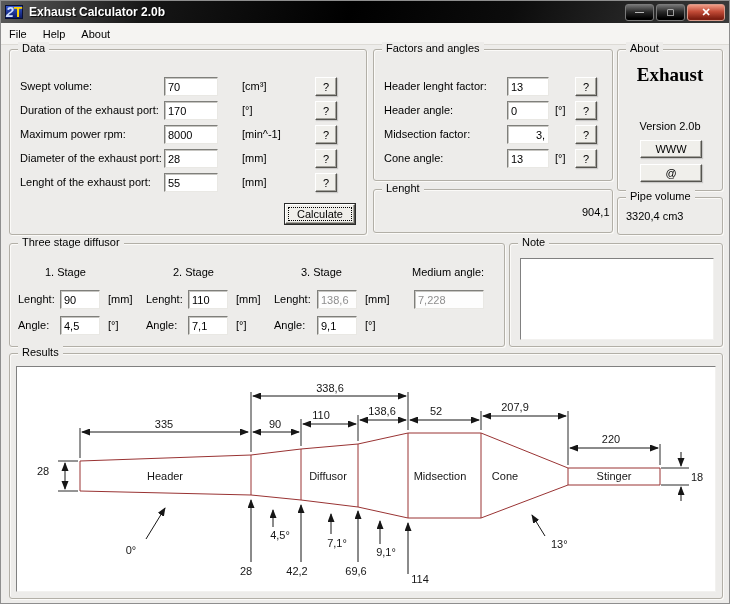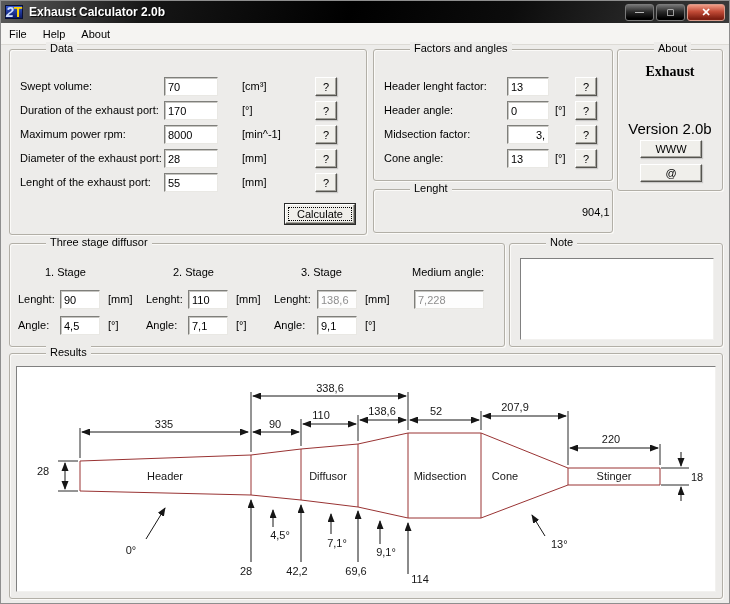--- a/index.html
+++ b/index.html
@@ -40,21 +40,20 @@
   }
   .menuitem { padding:2px 8px; }
   
   .group {
     position:absolute; border:1px solid #b2afa7; border-radius:3px;
     box-shadow:1px 1px 0 #fbfaf8, inset 1px 1px 0 #fbfaf8;
   }
   .grouplabel {
     position:absolute; top:-8px; left:8px; background:#edecea; padding:0 4px;
     white-space:nowrap;
-    margin-left:28px;
   }
   .lbl { position:absolute; white-space:nowrap; }
   
   .tb {
     position:absolute; height:19px; background:#fff; font-family:"Liberation Sans",sans-serif;
     font-size:11px; padding:0 3px; border:1px solid;
     border-color:#7f7f7b #e9e8e4 #e9e8e4 #7f7f7b;
     box-shadow:inset 1px 1px 0 #c6c5c1;
   }
   .tb:disabled, .tb.disabled { color:#8f8f8f; background:#fdfdfd; }
@@ -70,22 +69,22 @@
     outline:1px dotted #000; outline-offset:-4px;
     box-shadow:0 0 0 1px #2a2a2a, inset -1px -1px 0 #a5a49e;
   }
   .sunkenwhite {
     position:absolute; background:#fff; border:1px solid;
     border-color:#808080 #f2f1ef #f2f1ef #808080;
   }
   textarea.notearea { resize:none; font-family:"Liberation Sans",sans-serif; font-size:11px; outline:none; }
   
   .serifbig { position:absolute; width:100%; text-align:center; font-family:"Liberation Serif",serif;
-    font-weight:bold; font-size:14px; }
-  .verline { position:absolute; width:100%; text-align:center; font-size:15px; }
+    font-weight:bold; font-size:19px; }
+  .verline { position:absolute; width:100%; text-align:center; font-size:11px; }
   svg text { font-family:"Liberation Sans",sans-serif; font-size:11px; fill:#161616; }
   svg { display:block; }
 </style>
 </head>
 <body>
 
 <div class="window">
 
   <div class="titlebar">
     <div class="appicon"><span class="n2">2</span><span class="nt">T</span></div>
@@ -162,20 +161,24 @@
   </div>
 
   <div class="group" style="left:616px; top:48px; width:106px; height:142px;">
     <span class="grouplabel">About</span>
     <div class="serifbig" style="top:14px;">Exhaust</div>
     <div class="verline" style="top:70px;">Version 2.0b</div>
     <button class="btn" style="left:22px; top:90px; width:62px; height:18px;">WWW</button>
     <button class="btn" style="left:22px; top:114px; width:62px; height:18px;">@</button>
   </div>
 
+  <div class="group" style="left:616px; top:196px; width:106px; height:38px;">
+    <span class="grouplabel">Pipe volume</span>
+    <span class="lbl" style="left:8px; top:12px;">3320,4 cm3</span>
+  </div>
 
   <div class="group" style="left:8px; top:242px; width:496px; height:104px;">
     <span class="grouplabel">Three stage diffusor</span>
 
     <span class="lbl" style="left:35px; top:22px;">1. Stage</span>
     <span class="lbl" style="left:163px; top:22px;">2. Stage</span>
     <span class="lbl" style="left:291px; top:22px;">3. Stage</span>
     <span class="lbl" style="left:402px; top:22px;">Medium angle:</span>
 
     <span class="lbl" style="left:8px; top:49px;">Lenght:</span>

